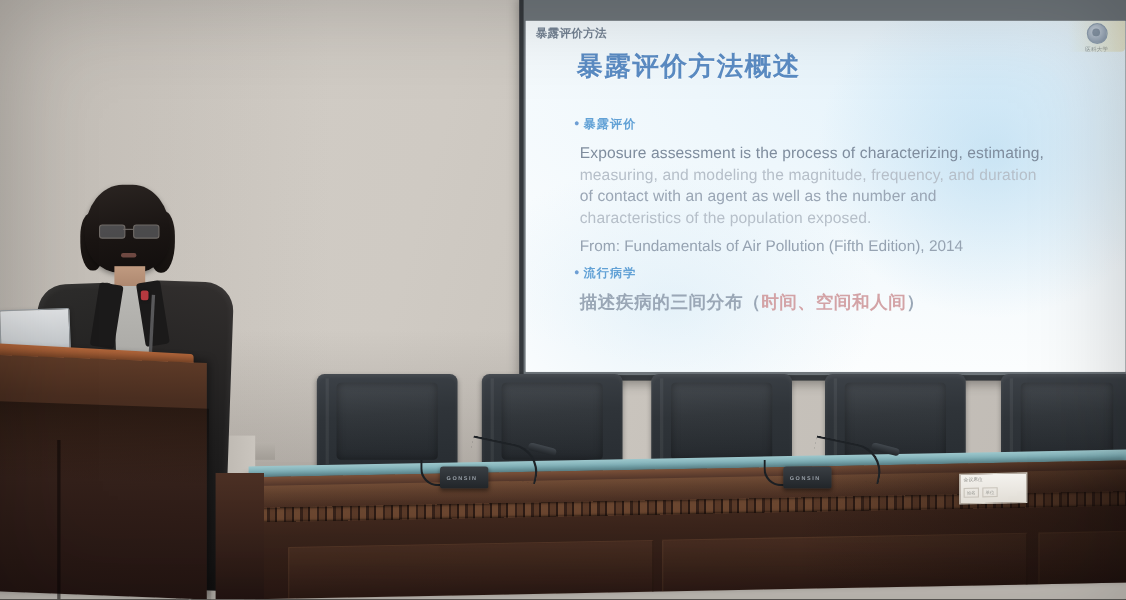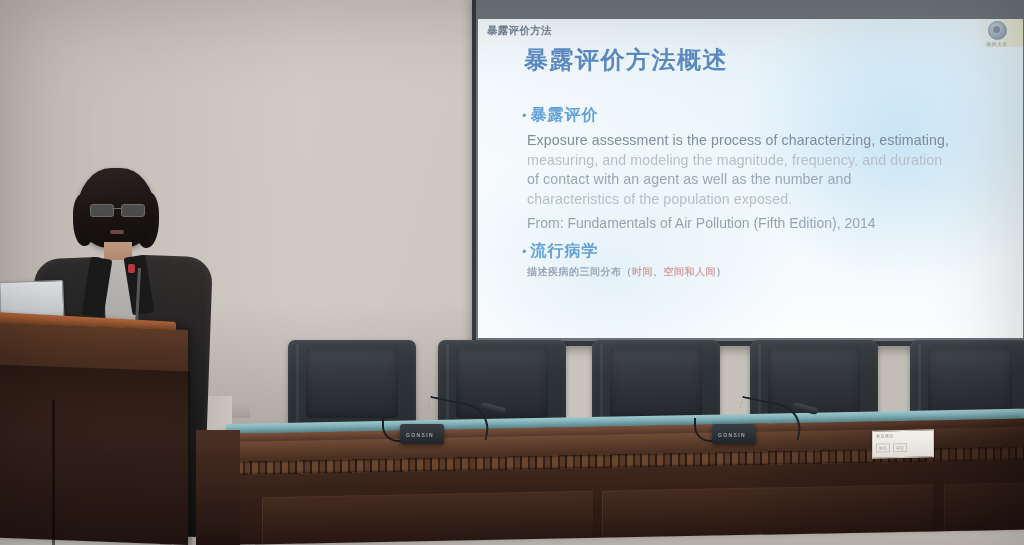--- a/index.html
+++ b/index.html
@@ -85,41 +85,41 @@
 
   .slide-title{
     position:absolute;left:46px;top:25px;
     font-size:24px;font-weight:bold;color:#5b8cc4;letter-spacing:1.5px;
     text-shadow:0 1px 1px rgba(255,255,255,.85);
   }
 
   .bullet-row{position:absolute;display:flex;align-items:baseline;gap:4px;}
   .bullet-dot{color:#6d9ed4;font-size:13px;line-height:1;}
   .bullet-label{
-    font-size:16px;font-weight:bold;color:#63a2d6;letter-spacing:1px;
+    font-size:11px;font-weight:bold;color:#63a2d6;letter-spacing:1px;
   }
 
   .b1{left:44px;top:86px;}
   .b2{left:44px;top:222px;}
 
   .body-text{
     position:absolute;left:49px;top:112px;width:506px;
     font-size:14.2px;line-height:19.5px;color:#8e9bab;letter-spacing:.1px;
   }
   .body-text .ln{display:block;white-space:nowrap;}
   .t-dark{color:#7f8d9e;}
   .t-mid{color:#9aa6b5;}
   .t-faint{color:#b6bfc9;}
   .source-line{
     position:absolute;left:49px;top:196px;width:500px;
     font-size:14px;color:#96a3b2;white-space:nowrap;
   }
   .cn-line{
     position:absolute;left:49px;top:246px;
-    font-size:10px;font-weight:bold;color:#9aa7b6;letter-spacing:.5px;white-space:nowrap;
+    font-size:16px;font-weight:bold;color:#9aa7b6;letter-spacing:.5px;white-space:nowrap;
   }
   .cn-hl{color:#d3a3a6;}
 
   
   .chairs{position:absolute;left:230px;top:340px;width:794px;height:110px;}
   .chair{
     position:absolute;top:0;width:128px;height:92px;
     background:linear-gradient(175deg,#3d4248 0%,#2f3439 40%,#272c31 100%);
     border-radius:7px 7px 3px 3px;
     box-shadow:inset 0 2px 4px rgba(255,255,255,.07), 0 2px 5px rgba(0,0,0,.3);

